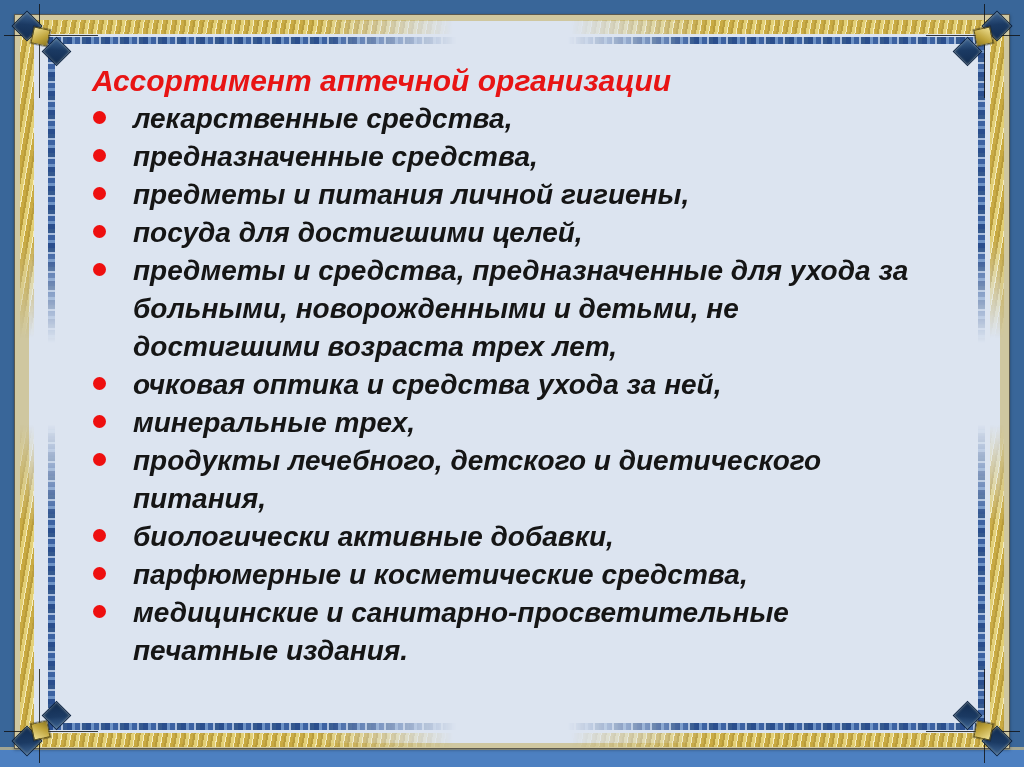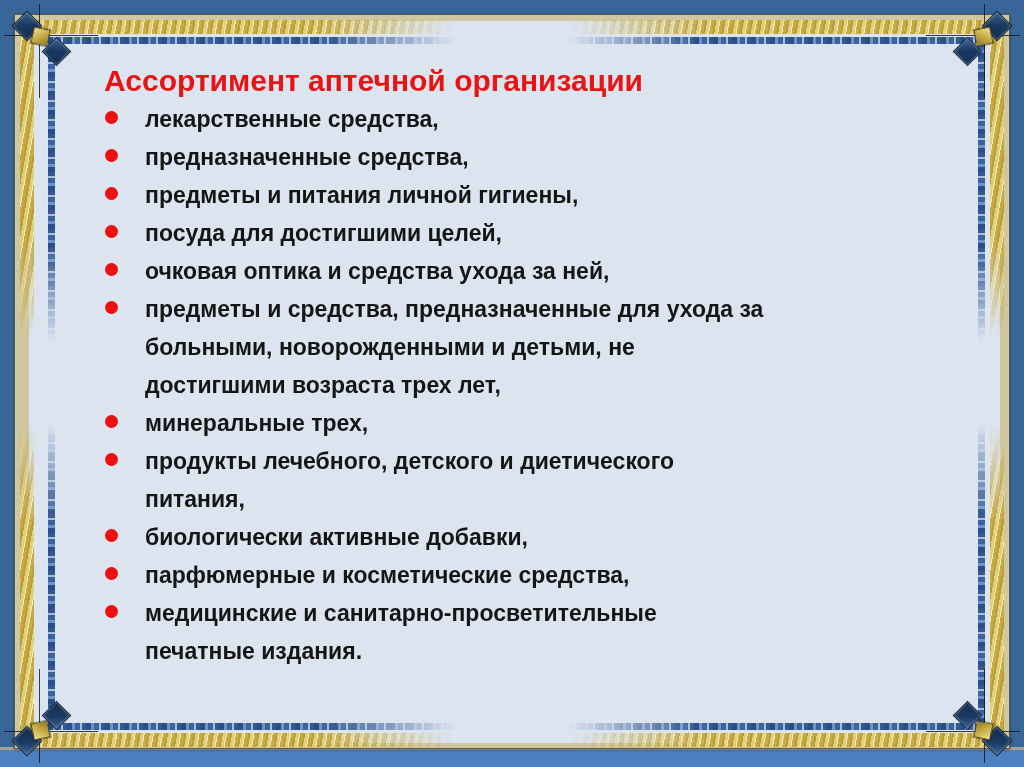--- a/index.html
+++ b/index.html
@@ -85,29 +85,29 @@
   }
   .diamond.outer{left:16px;top:15px;width:20px;height:20px;transform:rotate(45deg);}
   .diamond.inner{left:46px;top:41px;width:19px;height:19px;transform:rotate(45deg);}
   .gold-square{
     position:absolute;left:32px;top:28px;width:15px;height:15px;
     transform:rotate(12deg);
     background:linear-gradient(140deg,#eedf92 0%,#bfa43c 60%,#8f7a24 100%);
     border:1px solid #5f5218;box-shadow:0 0 0 1px rgba(25,25,25,.35);
   }
   
-  .textblock{position:absolute;left:104px;top:63px;width:912px;}
+  .textblock{position:absolute;left:92px;top:63px;width:912px;font-style:italic;}
   .slide-title{
     margin:0 0 1px 0;font-size:30px;line-height:36px;font-weight:700;
     color:#e81414;white-space:pre;
   }
   ul.bullets{margin:0;padding:0;list-style:none;}
   ul.bullets li{
     position:relative;padding-left:41px;
-    font-size:23px;line-height:38px;font-weight:700;color:#151515;
+    font-size:28px;line-height:38px;font-weight:700;color:#151515;
     white-space:pre;
   }
   ul.bullets li::before{
     content:"";position:absolute;left:1px;top:11px;width:13px;height:13px;
     border-radius:50%;background:#ee0f0f;
   }
 </style>
 </head>
 <body>
 
@@ -160,24 +160,24 @@
     <div class="diamond inner"></div>
   </div>
 
   <div class="textblock">
     <h1 class="slide-title">Ассортимент аптечной организации</h1>
     <ul class="bullets">
       <li>лекарственные средства,</li>
       <li>предназначенные средства,</li>
       <li>предметы и питания личной гигиены,</li>
       <li>посуда для достигшими целей,</li>
-      <li>очковая оптика и средства ухода за ней,</li>
       <li>предметы и средства, предназначенные для ухода за
 больными, новорожденными и детьми, не
 достигшими возраста трех лет,</li>
+      <li>очковая оптика и средства ухода за ней,</li>
       <li>минеральные трех,</li>
       <li>продукты лечебного, детского и диетического
 питания,</li>
       <li>биологически активные добавки,</li>
       <li>парфюмерные и косметические средства,</li>
       <li>медицинские и санитарно-просветительные
 печатные издания.</li>
     </ul>
   </div>
 

